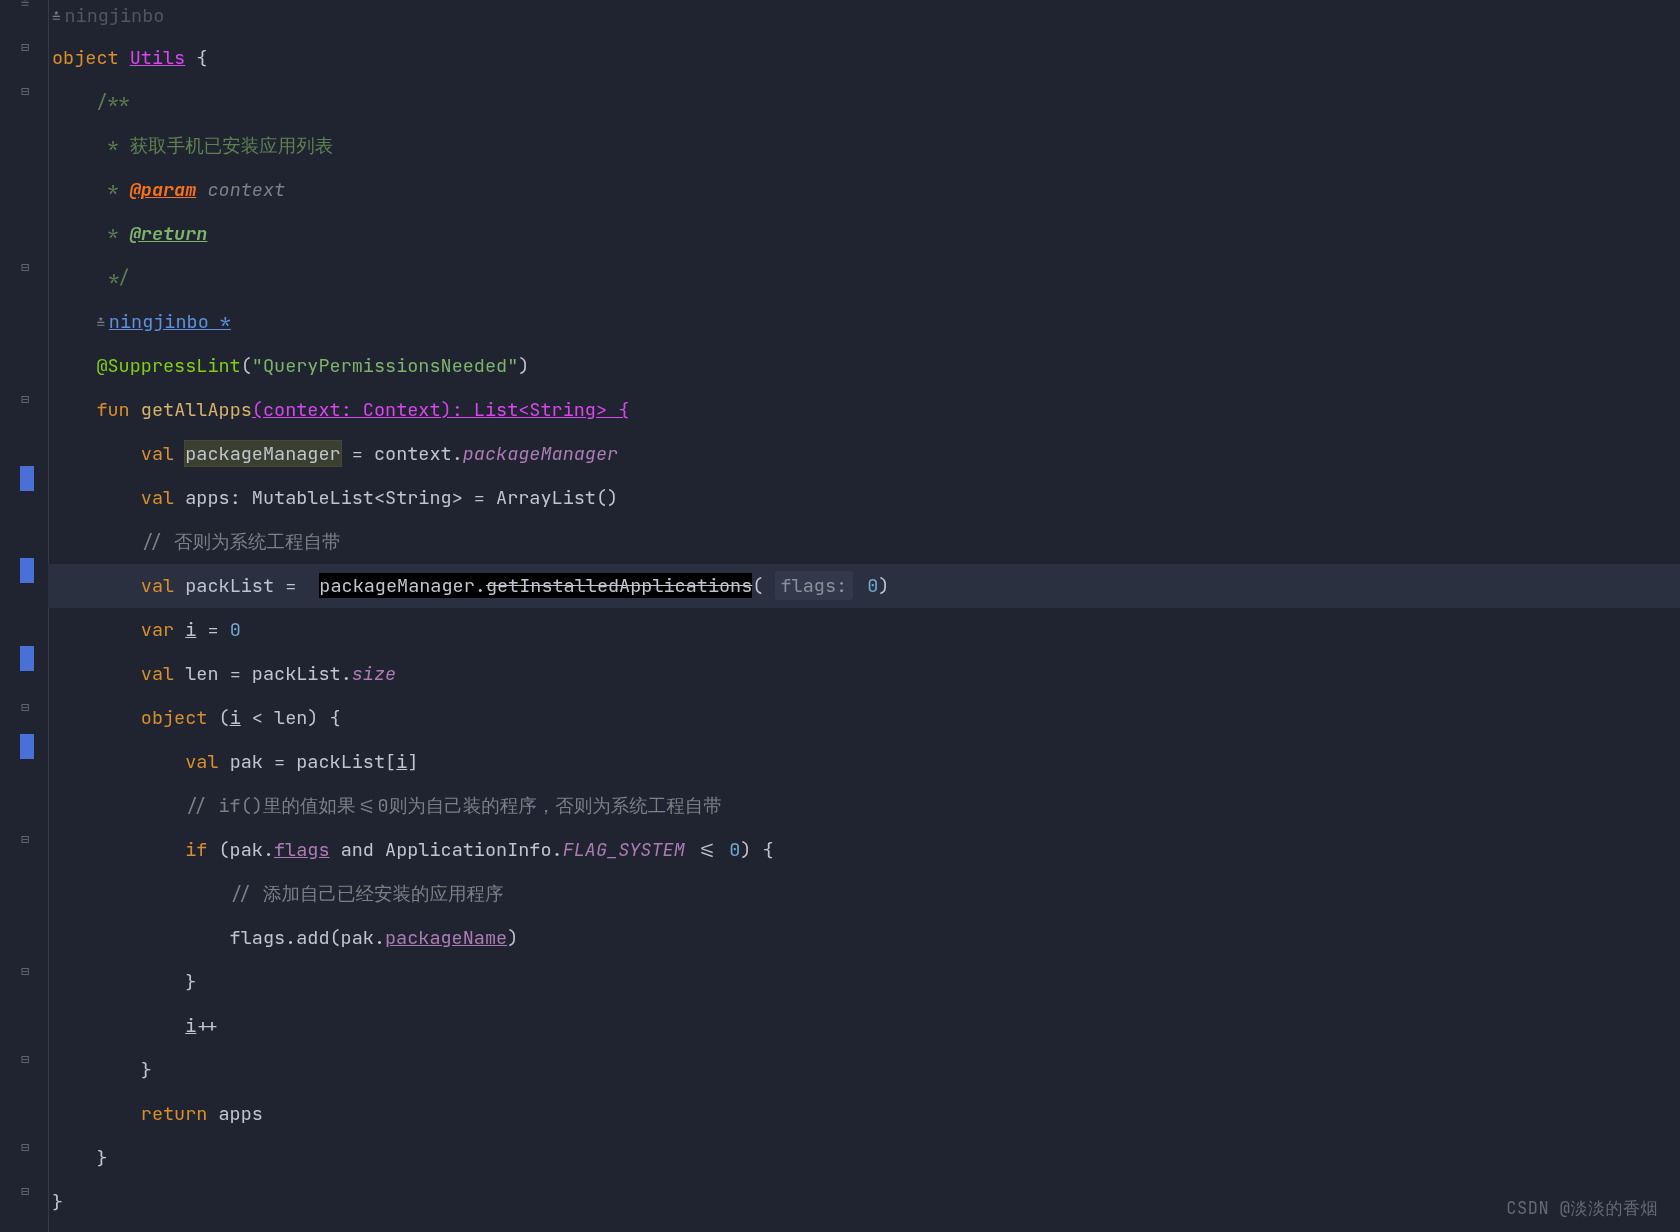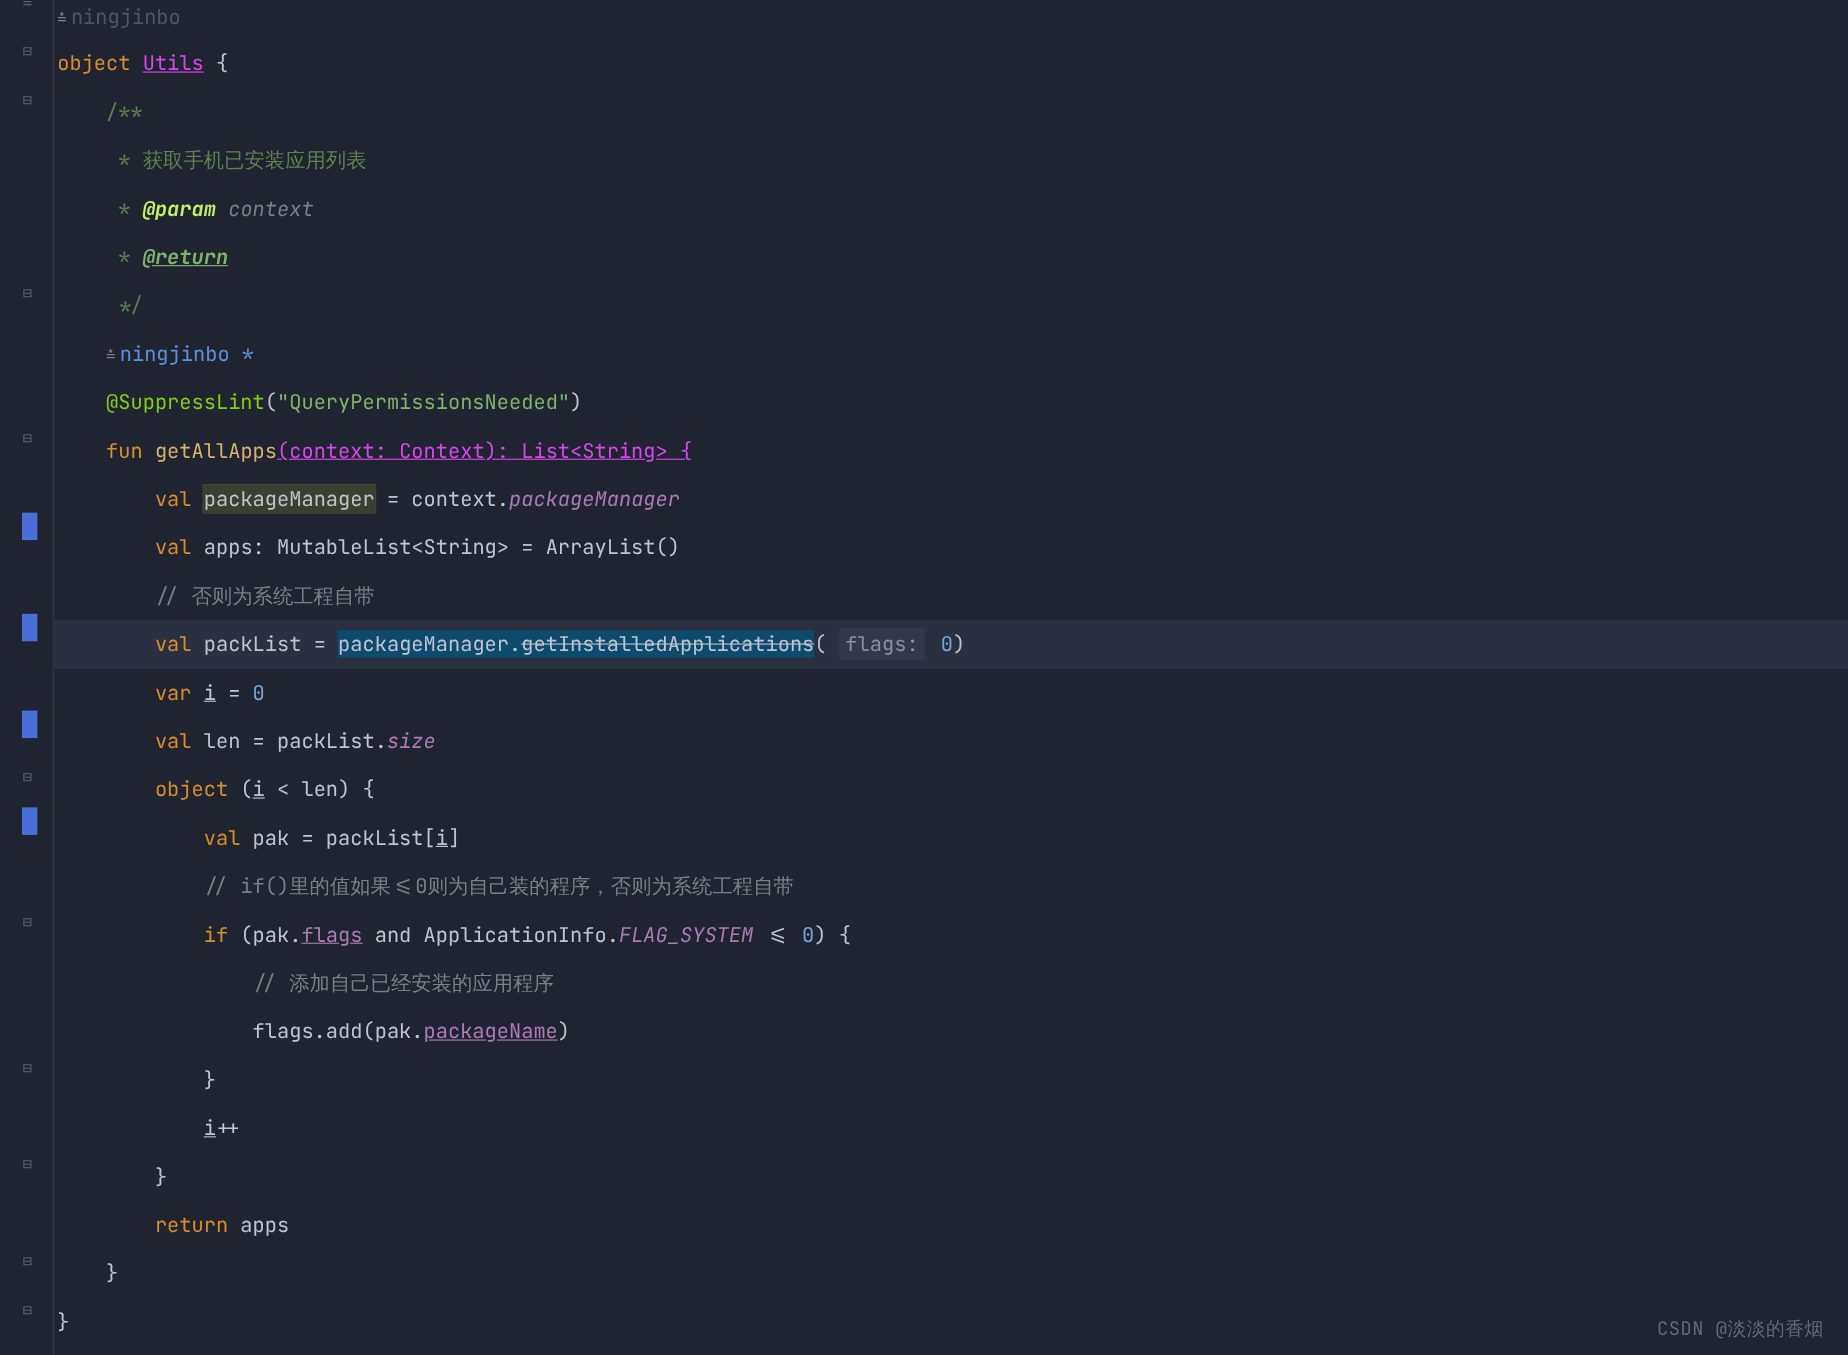--- a/index.html
+++ b/index.html
@@ -11,30 +11,30 @@
   .code { position:absolute; left:48px; top:4px; right:0; }
   .line { height:44px; line-height:44px; white-space:pre; color:#bfc4cf; padding-left:4px; }
   .hl-line { background:#2a3040; }
   .kw { color:#d98e2b; }
   .ident { color:#d946ef;text-decoration:underline; }
   .type { color:#bfc4cf; }
   .str { color:#7db36a; }
   .num { color:#70a8d6; }
   .comment { color:#7b7f86; }
   .doc { color:#5f8050; }
-  .doctag { color:#bef264; font-style:italic; font-weight:bold; }
+  .doctag { color:#f97316; font-style:italic; font-weight:bold; text-decoration:underline; }
   .doctag2 { color:#7db36a; font-style:italic; font-weight:bold; text-decoration:underline; }
   .docparam { color:#7b7f86; font-style:italic; }
   .anno { color:#84cc16; }
   .prop { color:#ac7bb3; font-style:italic; }
   .const { color:#ac7bb3; font-style:italic; }
   .under { text-decoration:underline; color:#bfc4cf; }
-  .link { color:#5f8fdc; }
+  .link { color:#5f8fdc; text-decoration:underline; }
   .boxed { background:#3a3f2f; outline:1px solid #44492f; }
-  .select { background:#0c4a6e; color:#bfc4cf; }
+  .select { background:#000000; color:#bfc4cf;margin-left:12px; }
   .strike { text-decoration:line-through; }
   .hint-box { background:#33384a; padding:2px 6px; border-radius:3px; color:#8a8f9c; margin:12px 3px 0 0; }
   .author-ico { color:#7b7f86; font-size:14px; margin-right:4px; }
   .watermark { position:absolute; right:22px; bottom:12px; color:#9aa0ad; font-size:17px; letter-spacing:0.5px; opacity:0.55; }
   .vline { position:absolute; top:0; bottom:0; width:1px; background:#343a48; }
 </style>
 </head>
 <body>
 
 <div class="editor">

